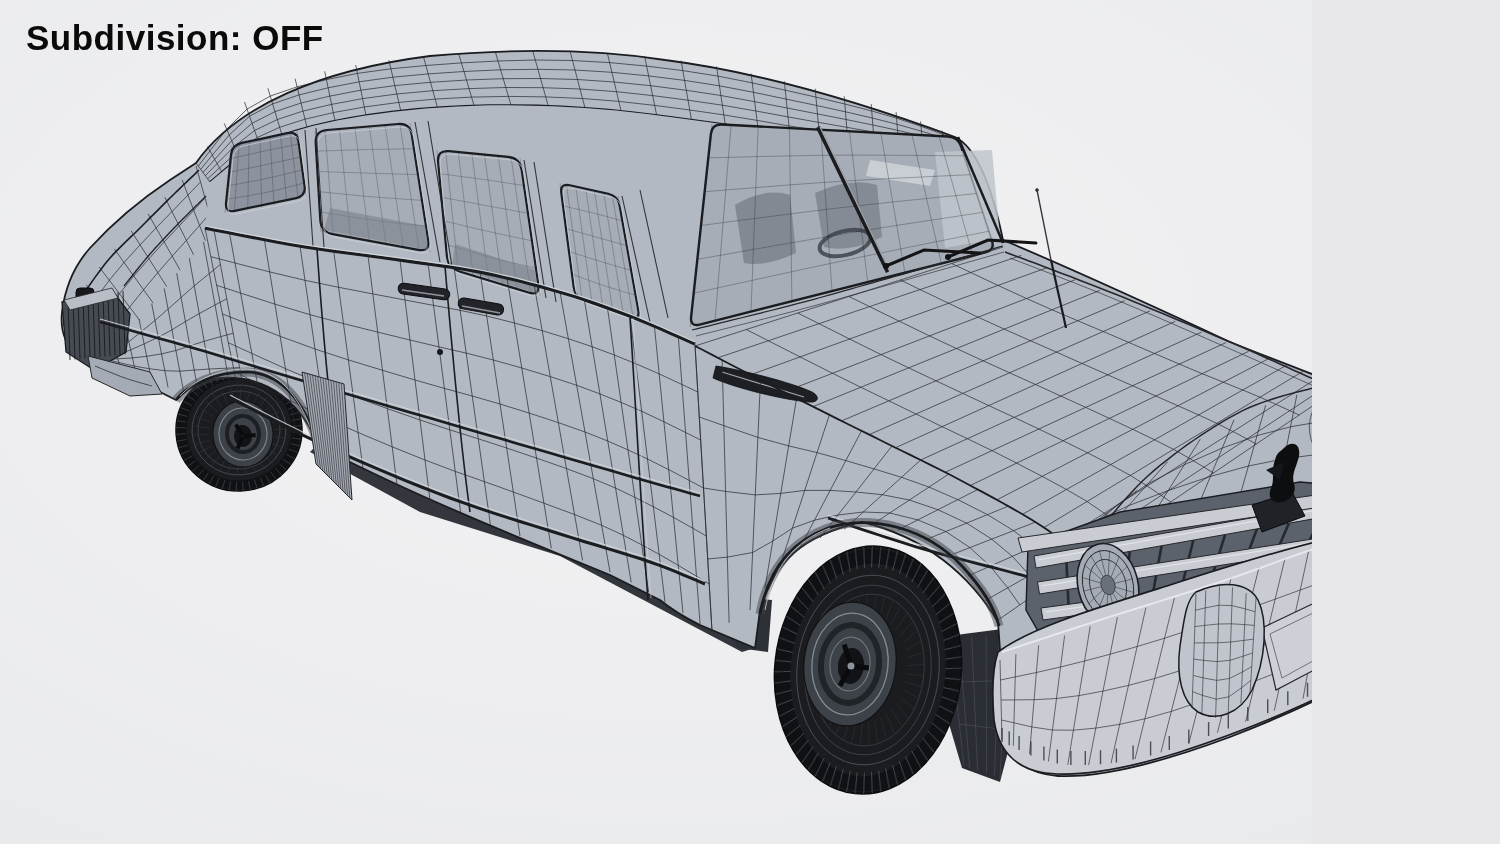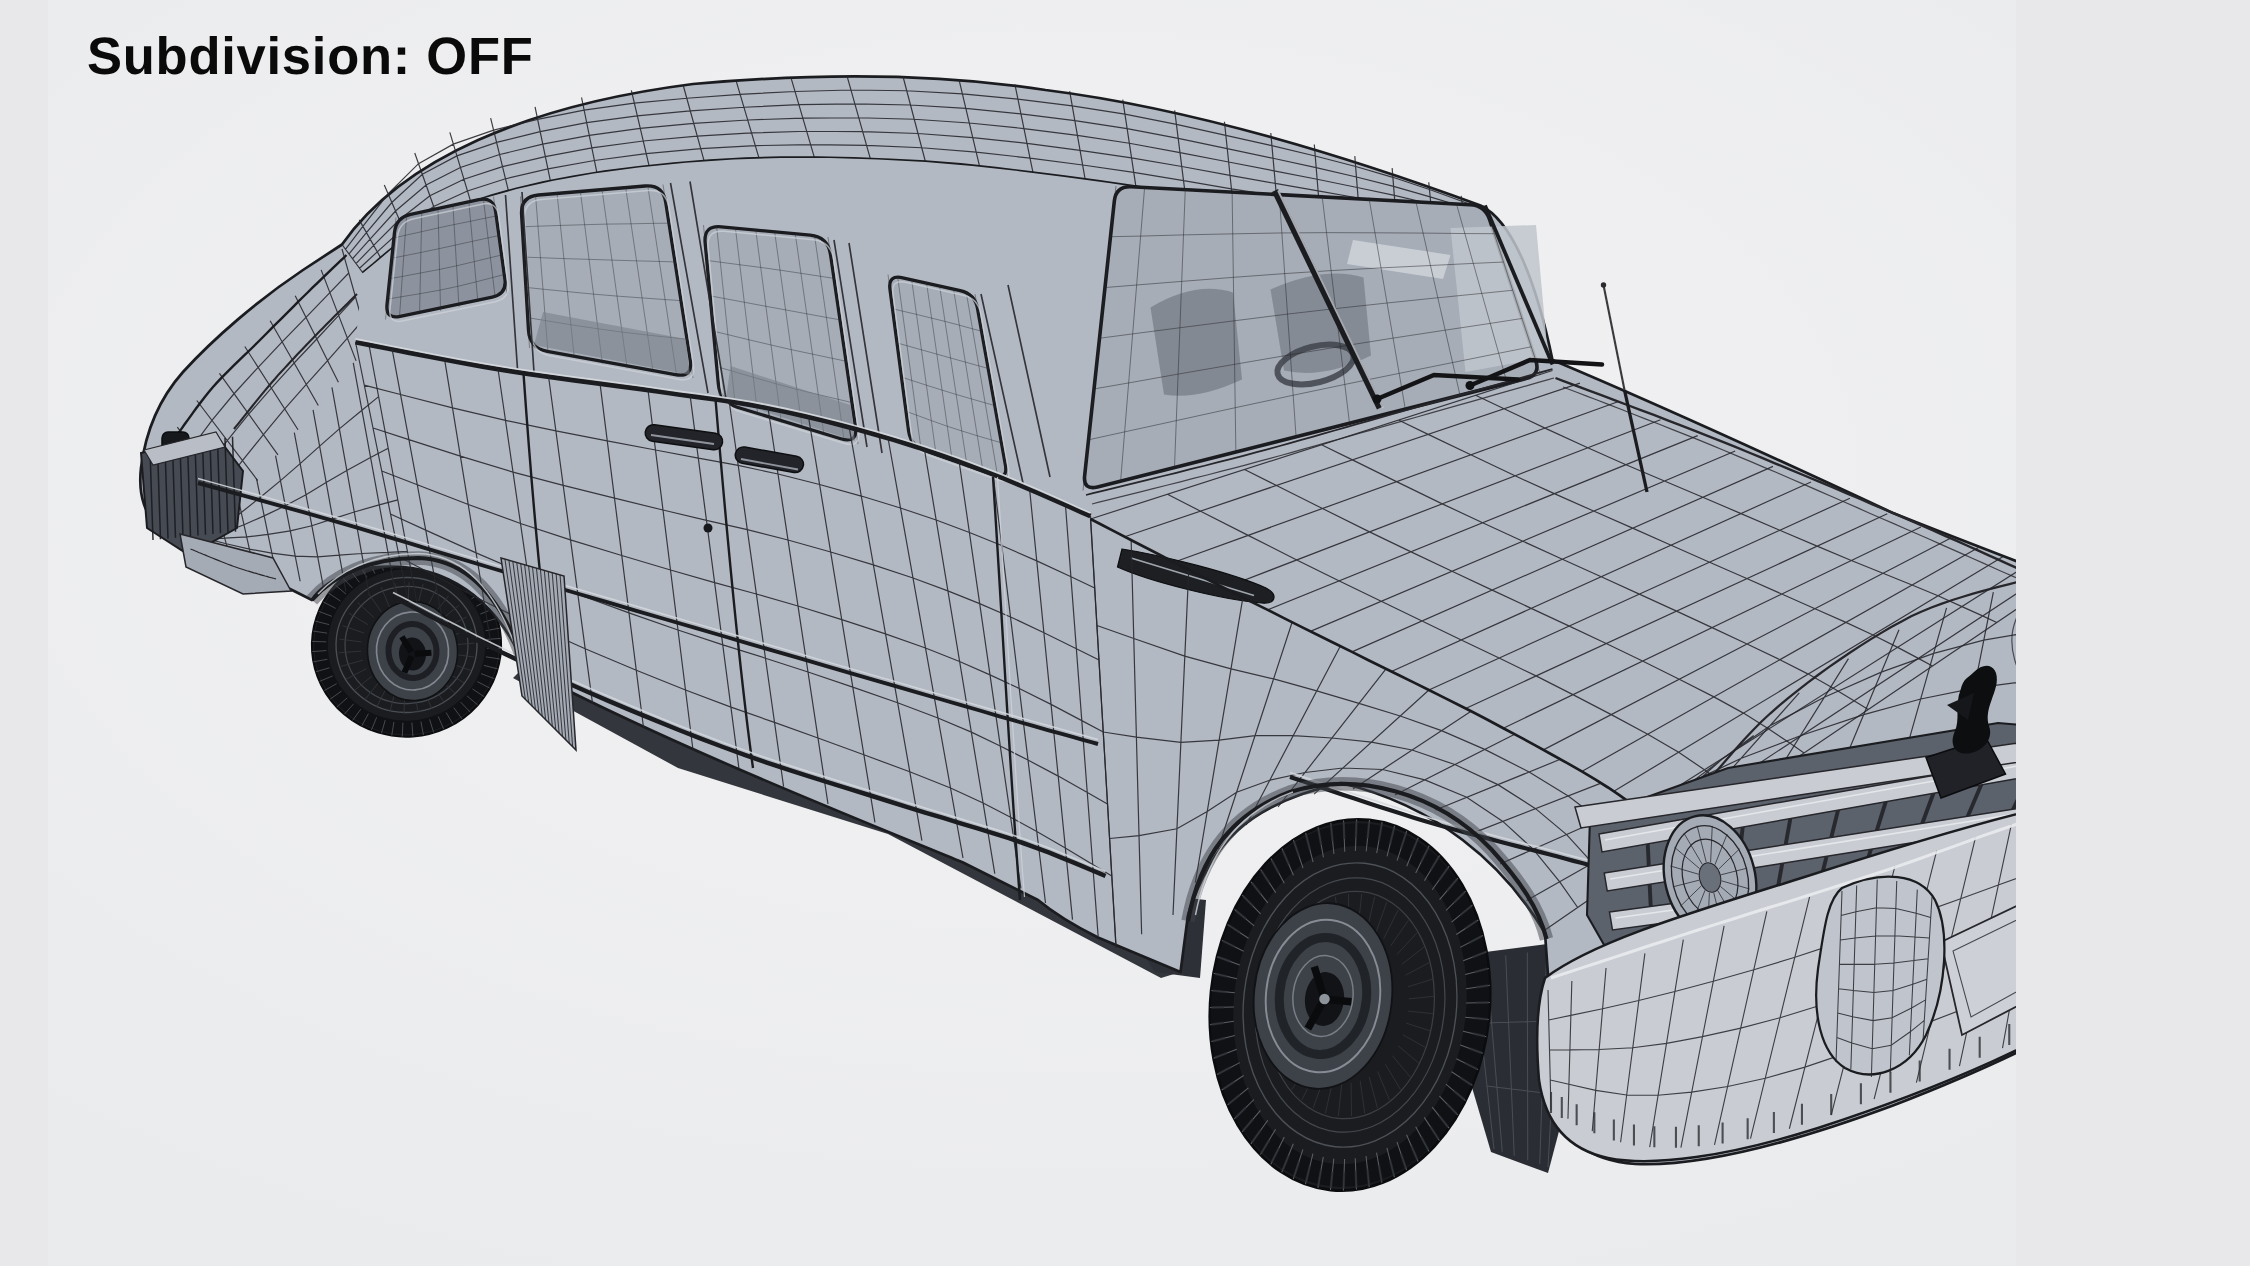--- a/index.html
+++ b/index.html
@@ -1,17 +1,17 @@
 <!DOCTYPE html>
 <html><head>
 <meta charset="utf-8">
 <style>
   html,body{margin:0;padding:0;background:#e8e8ea;}
   .stage{position:relative;width:1312px;height:844px;overflow:hidden;background:#fef9c3;
-         font-family:"Liberation Sans", sans-serif;margin-left:32px;}
+         font-family:"Liberation Sans", sans-serif;}
   .stage svg{position:absolute;left:0;top:0;}
   .hud{position:absolute;left:26px;top:18px;font-size:35px;font-weight:700;
        letter-spacing:0.5px;color:#0a0a0b;user-select:none;}
 </style>
 </head>
 <body>
 
 <div class="stage">
   <svg id="scene" width="1500" height="844" viewBox="0 0 1500 844">
       <defs>

